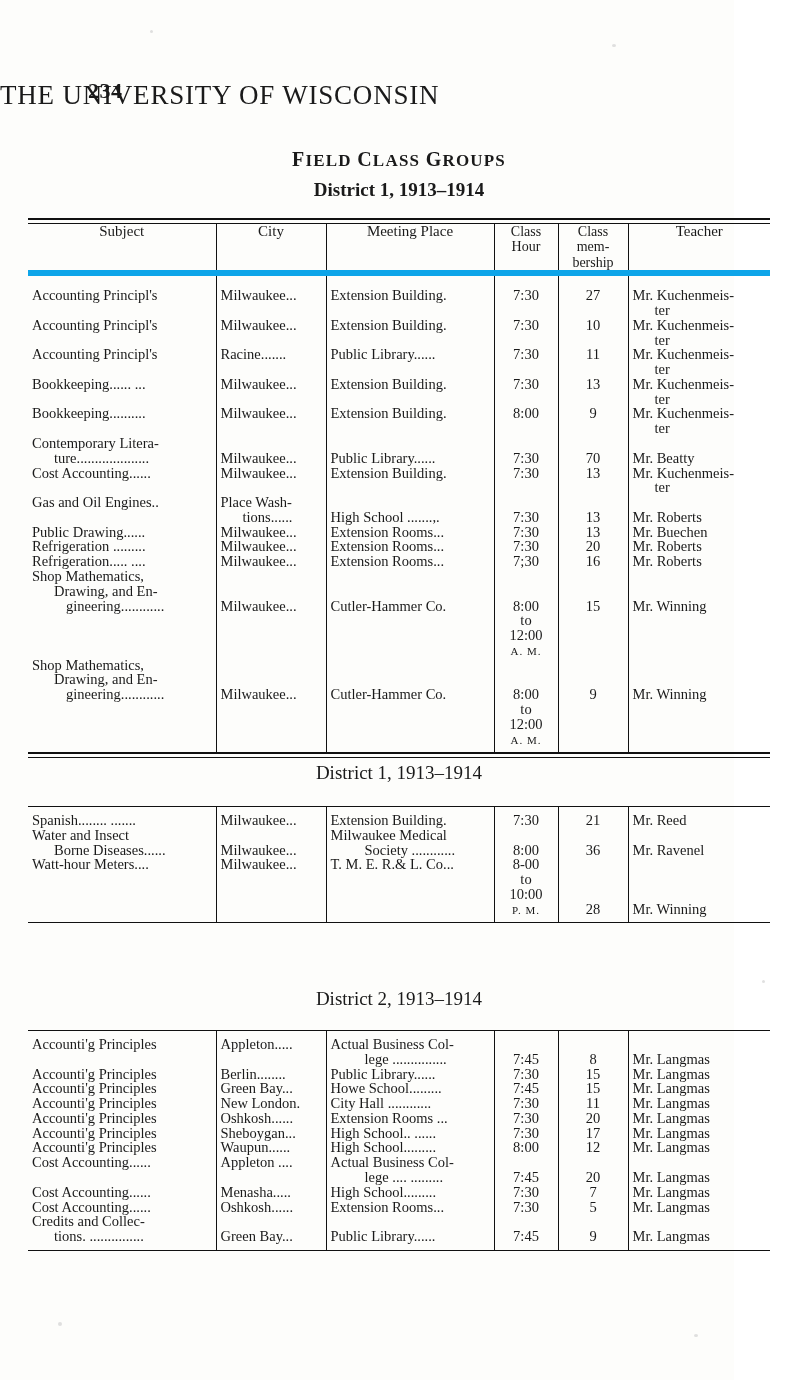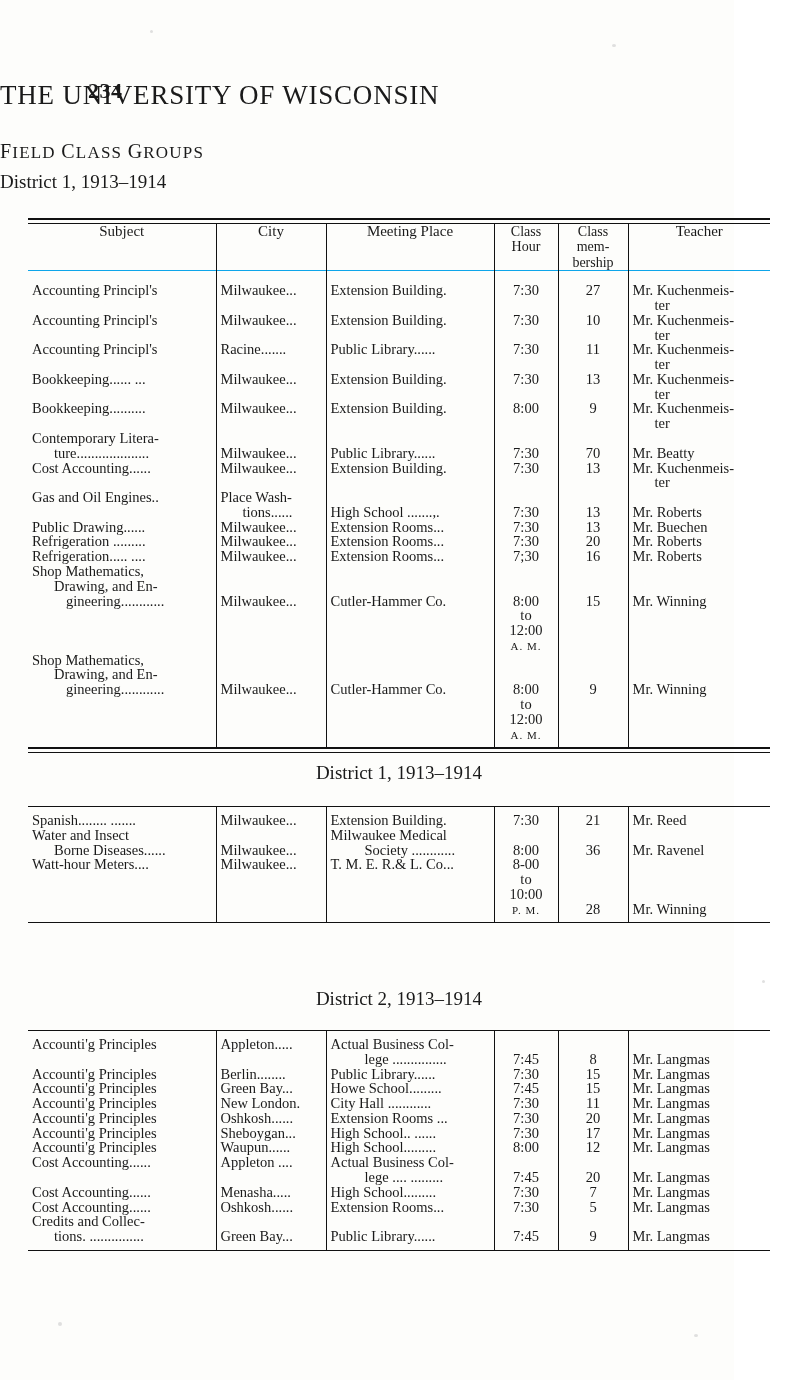--- a/index.html
+++ b/index.html
@@ -44,24 +44,25 @@
     top: 2px;
     width: 798px;
     text-align: left;
     font-size: 27px;
     letter-spacing: 0.8px;
   }
 
   
   .title-block {
     position: absolute;
-    top: 140px;
+    top: 148px;
     left: 0;
     width: 798px;
-    text-align: left;
+    text-align: center;
+    font-weight: bold;
   }
   .caption-main {
     font-size: 17px;
     letter-spacing: 1.2px;
   }
   .caption-main .sc {
     font-size: 20px;
   }
   .caption-sub {
     font-size: 19px;
@@ -126,21 +127,21 @@
   }
   thead td.hdr-small { font-size: 14px; line-height: 1.1; }
 
   tbody td { padding-top: 3px; padding-bottom: 1px; }
   td.c-center { text-align: center; }
   .indent1 { display: inline-block; padding-left: 22px; }
   .indent2 { display: inline-block; padding-left: 34px; }
   .tiny-ampm { font-size: 11px; letter-spacing: 1px; margin-top: 8px; }
 
   .head-sep {
-    border-bottom: 1px solid #0ea5e9;
+    border-bottom: 6px solid #0ea5e9;
   }
 
   .spacer-row td { height: 6px; padding: 0; }
 
   
   .speck {
     position: absolute;
     background: #cfcfcf;
     border-radius: 50%;
     opacity: 0.65;

